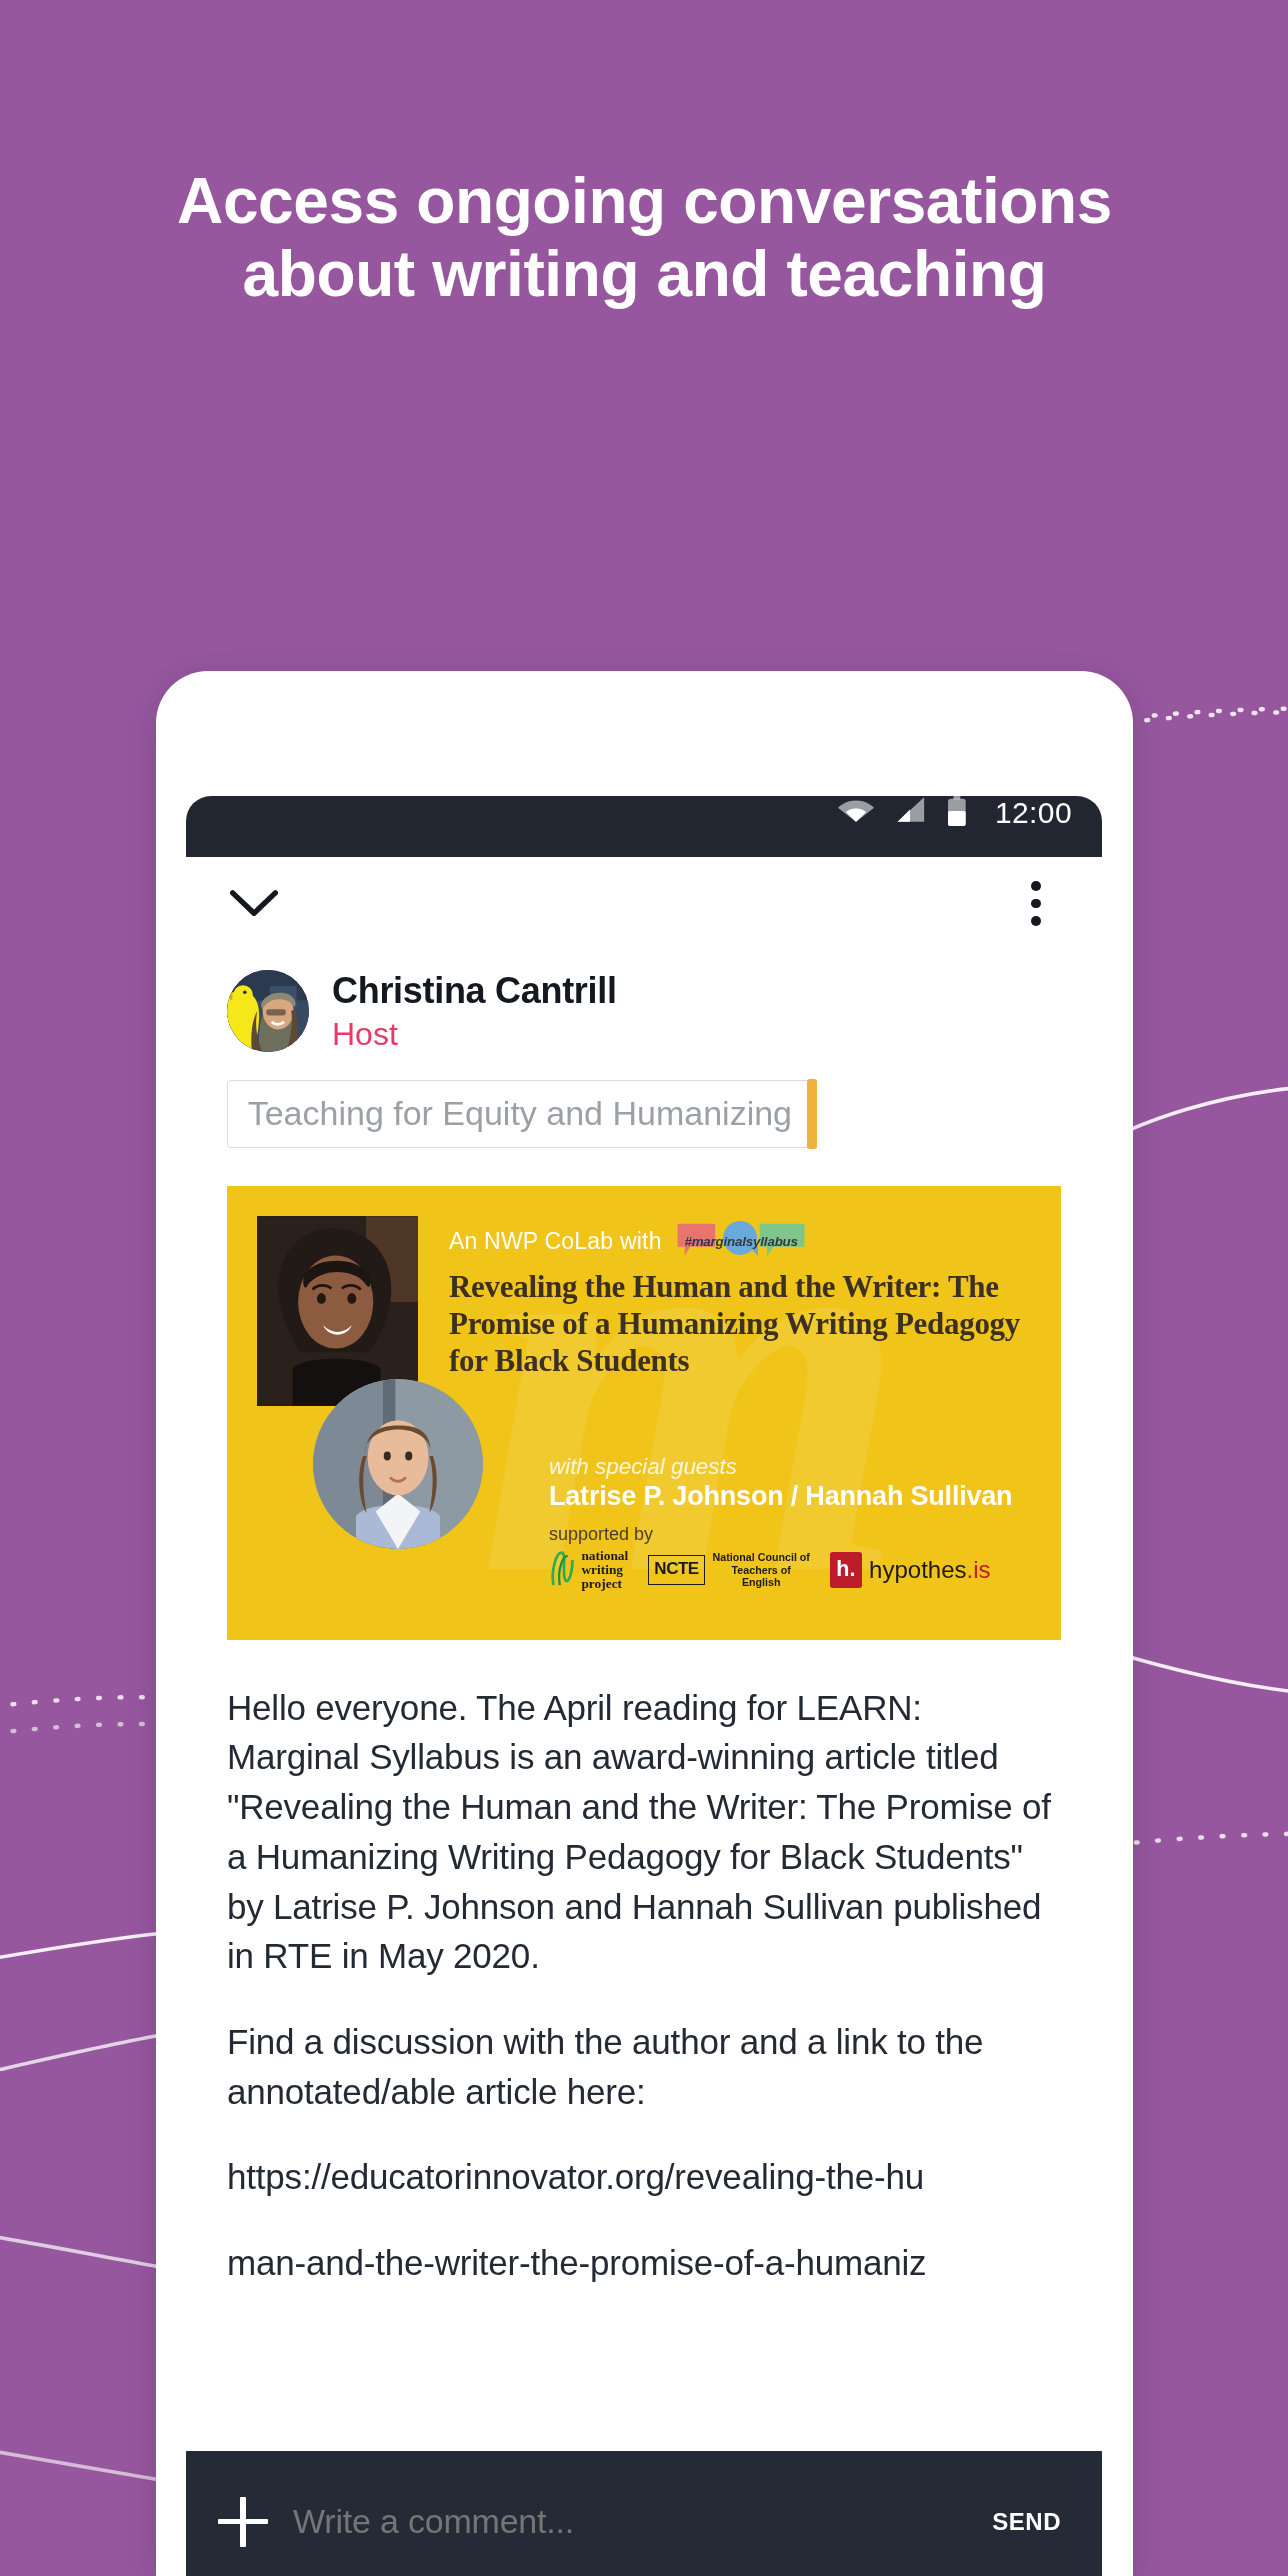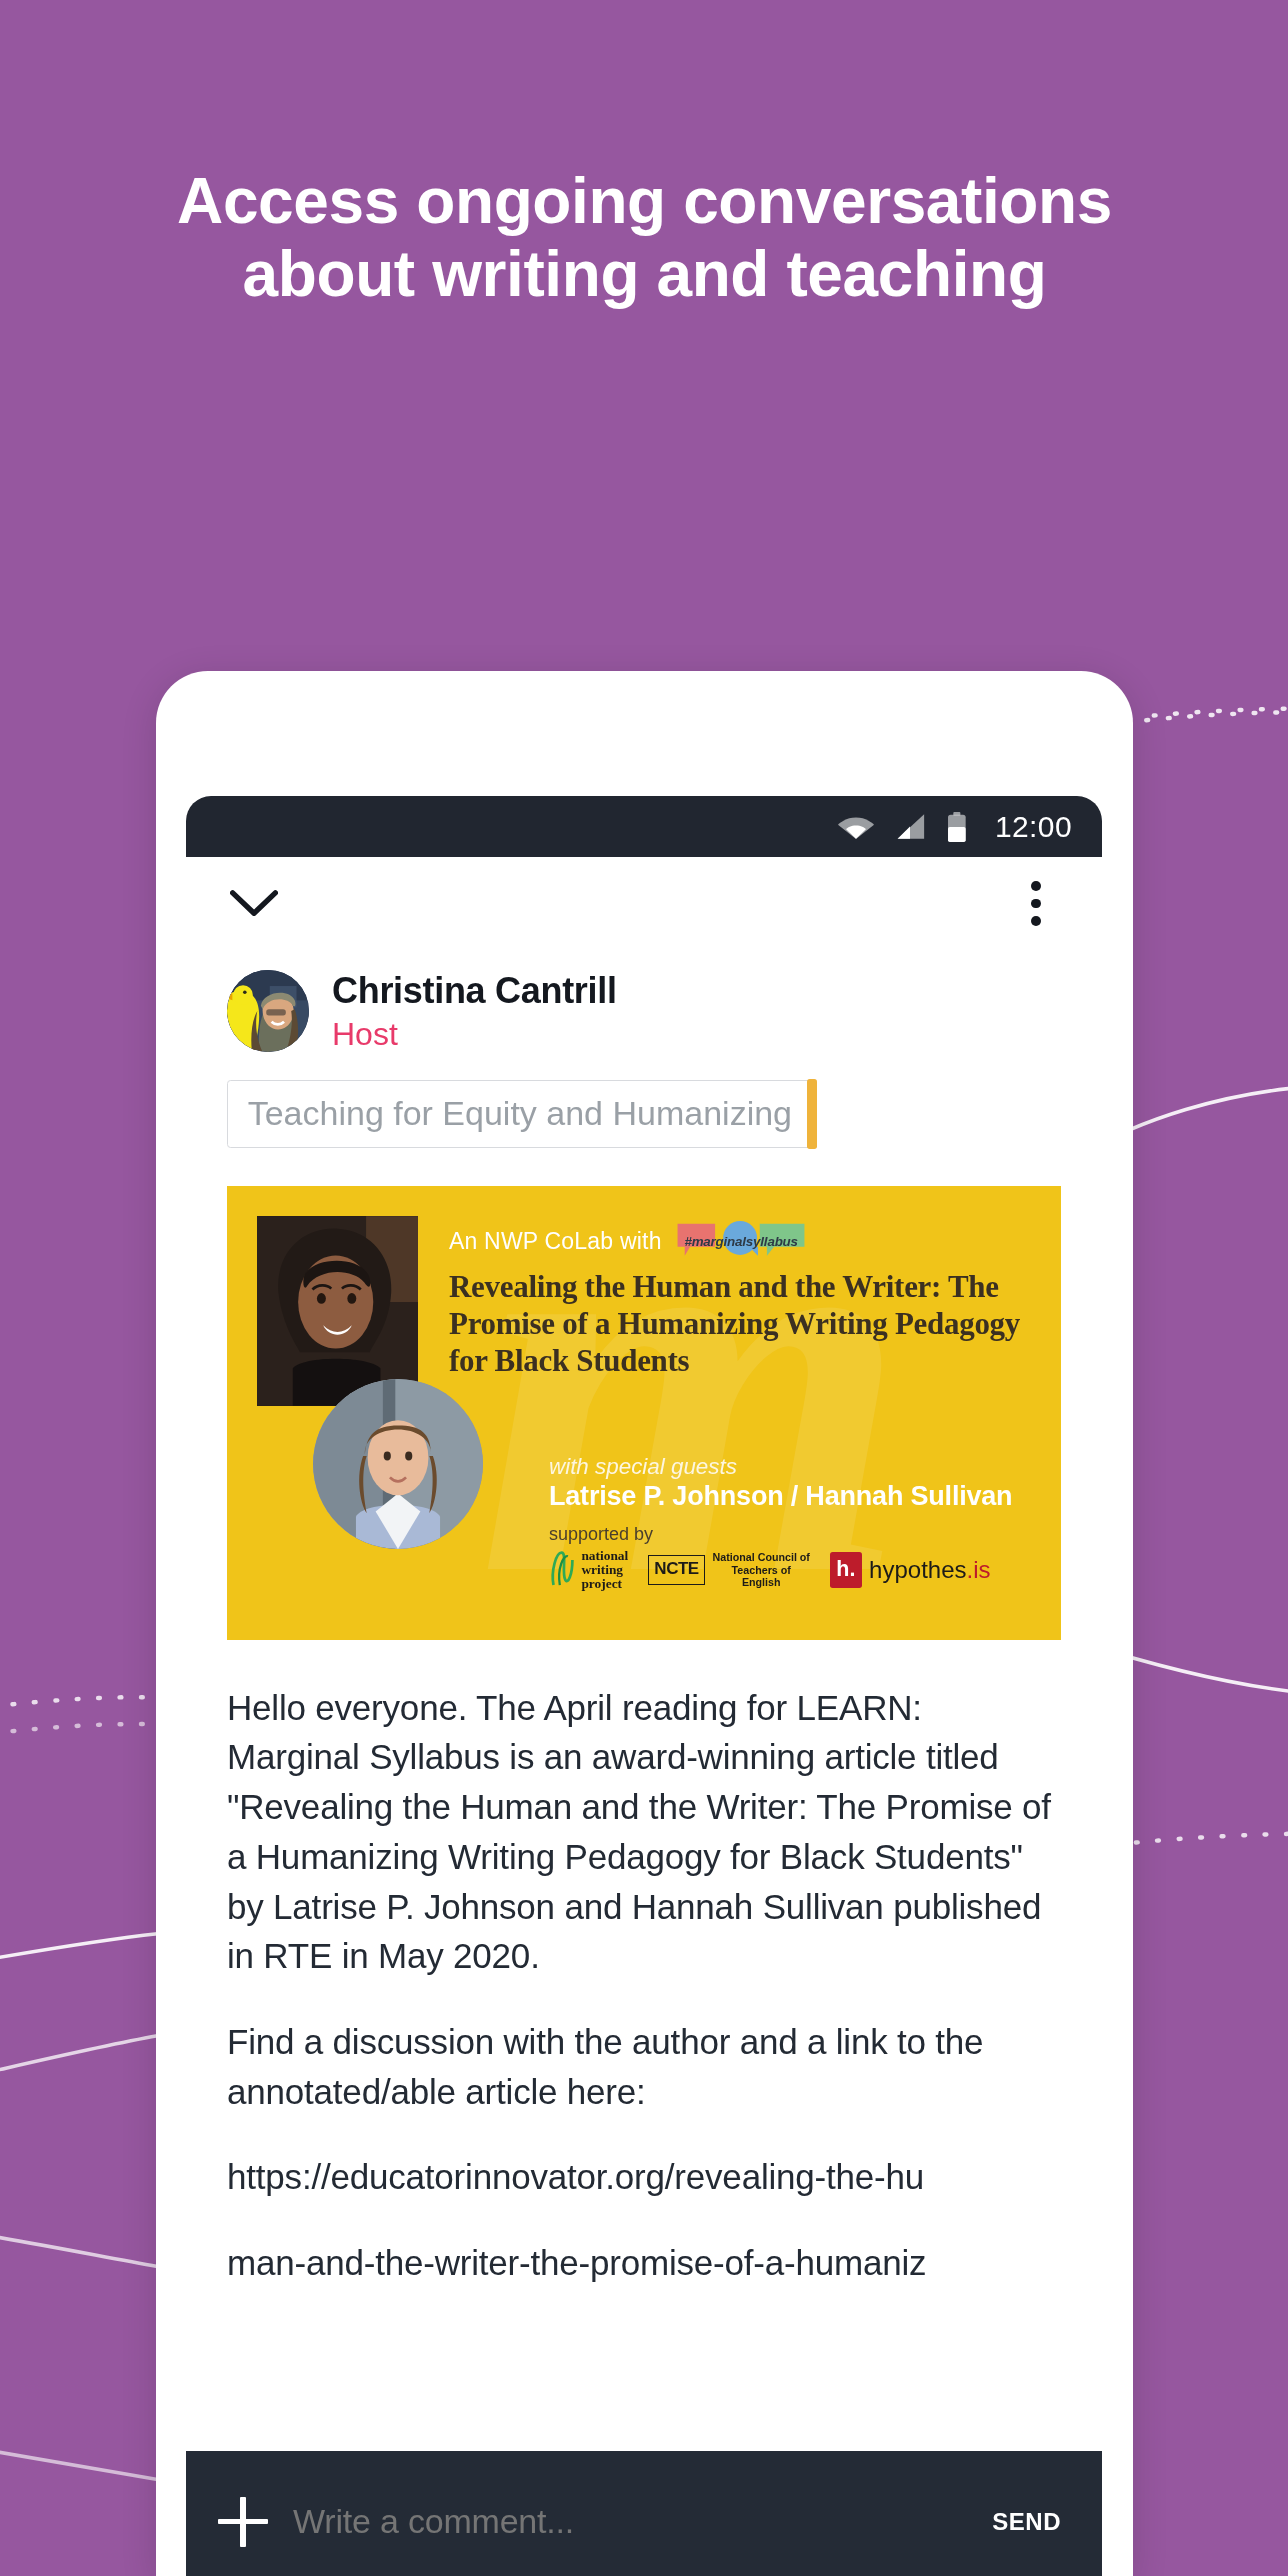--- a/index.html
+++ b/index.html
@@ -48,21 +48,21 @@
     overflow:hidden;
   }
 
   
   .statusbar {
     position:relative;
     height:61px;
     background:#212630;
     border-radius:25px 25px 0 0;
     display:flex;
-    align-items:center;
+    align-items:flex-start;
     justify-content:flex-end;
     padding-right:30px;
     gap:21.5px;
   }
   .sb-icon { display:flex; align-items:center; }
   .sb-time {
     color:#ffffff;
     font-size:30px;
     font-weight:400;
     letter-spacing:0.4px;

